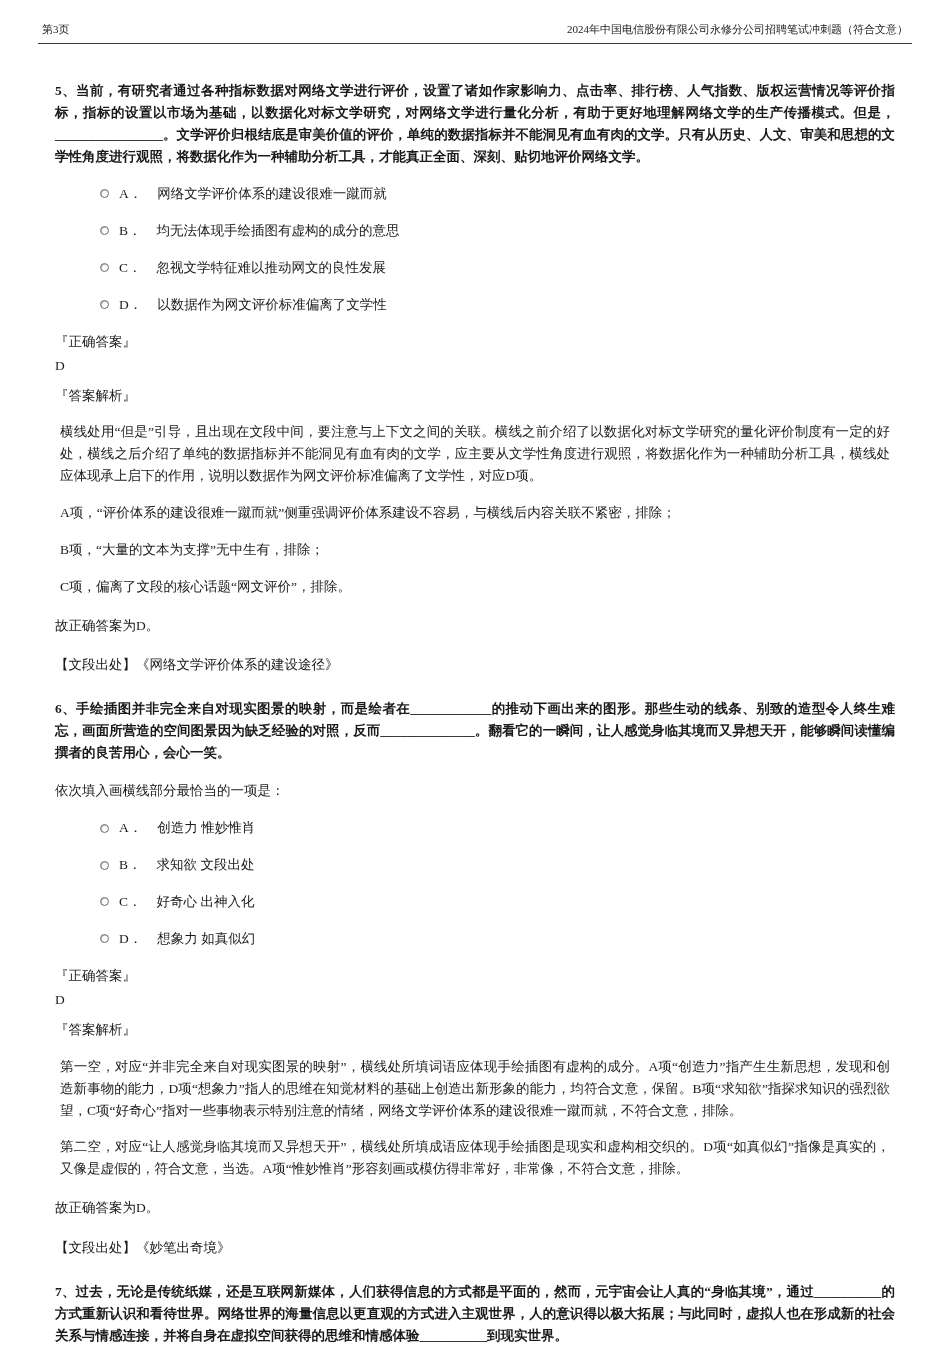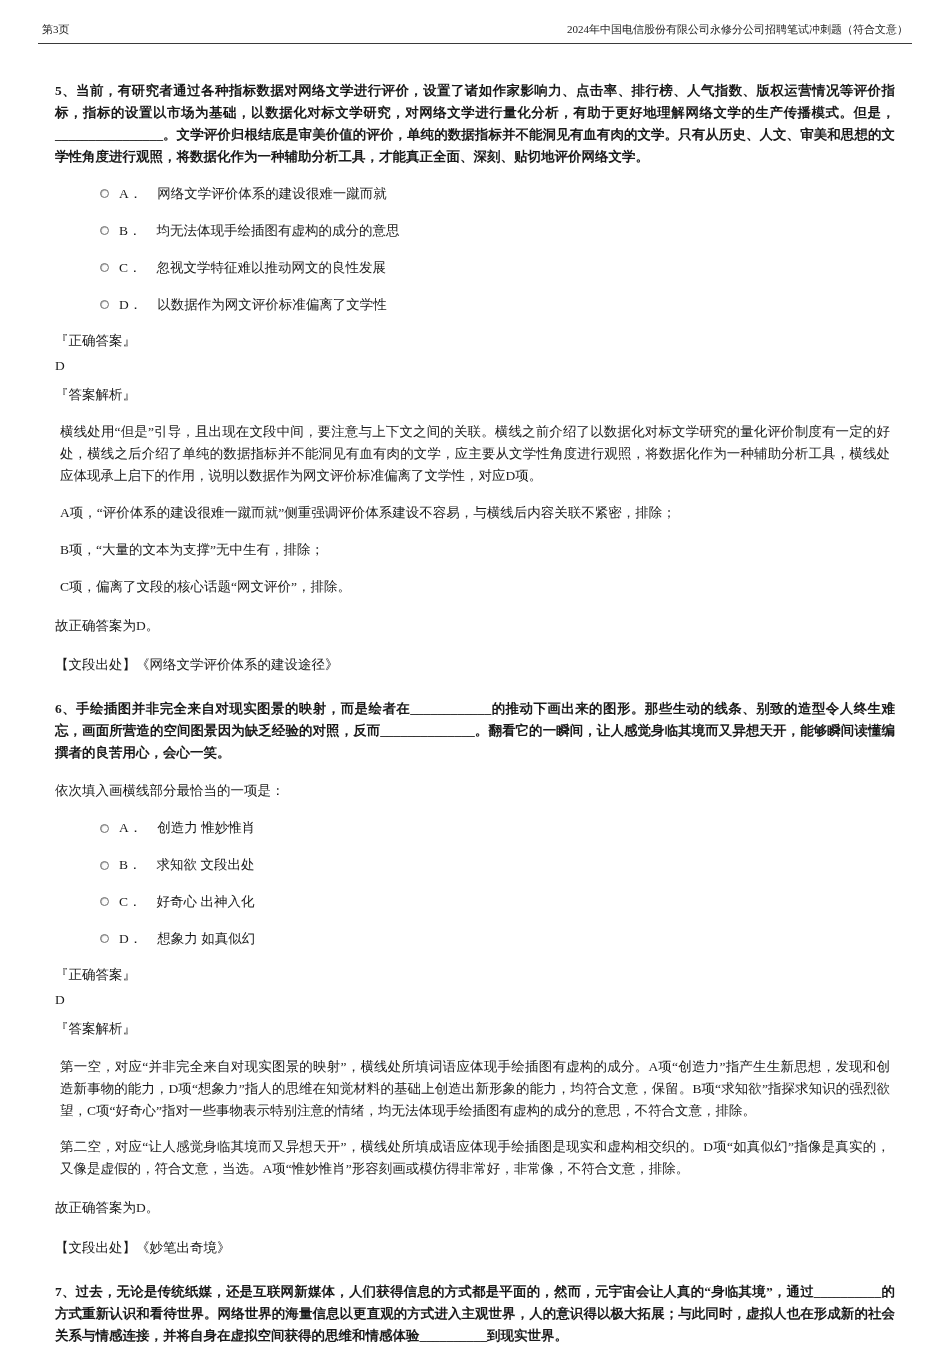--- a/index.html
+++ b/index.html
@@ -22,21 +22,21 @@
   .stem { text-align: justify; margin: 8px 0 0; font-weight: bold; }
   .prompt { margin: 16px 0 4px; }
   .options { margin: 8px 0 6px 45px; }
   .option { display: flex; align-items: center; padding: 7.5px 0; cursor: default; }
   .radio {
     display: inline-block; width: 9px; height: 9px; border: 1px solid #6f6f6f;
     border-radius: 50%; margin-right: 10px; background: #fdfdfd; flex: none;
     box-shadow: inset 0.6px 0.6px 1px rgba(0,0,0,0.4);
   }
   .opt-label { margin-right: 15px; }
-  .ans-label { margin: 8px 0 2px; font-family: Liberation Mono, monospace; }
+  .ans-label { margin: 8px 0 2px; }
   .ans-value { margin: 0 0 2px; }
   .exp { text-align: justify; margin: 15px 5px 0; }
   .conclusion { margin: 17px 0 0; }
   .source { margin: 18px 0 6px; font-family: Liberation Serif, serif; }
 </style>
 </head>
 <body>
 
 <div class="page">
 
@@ -103,21 +103,21 @@
         </div>
         <div class="option">
           <span class="radio"></span>
           <span class="opt-label">D．</span>
           <span class="opt-text">想象力 如真似幻</span>
         </div>
       </div>
       <p class="ans-label">『正确答案』</p>
       <p class="ans-value">D</p>
       <p class="ans-label">『答案解析』</p>
-      <p class="exp">第一空，对应“并非完全来自对现实图景的映射”，横线处所填词语应体现手绘插图有虚构的成分。A项“创造力”指产生生新思想，发现和创造新事物的能力，D项“想象力”指人的思维在知觉材料的基础上创造出新形象的能力，均符合文意，保留。B项“求知欲”指探求知识的强烈欲望，C项“好奇心”指对一些事物表示特别注意的情绪，均无法体现手绘插图有虚构的成分的意思，不符合文意，排除。</p>
+      <p class="exp">第一空，对应“并非完全来自对现实图景的映射”，横线处所填词语应体现手绘插图有虚构的成分。A项“创造力”指产生生新思想，发现和创造新事物的能力，D项“想象力”指人的思维在知觉材料的基础上创造出新形象的能力，均符合文意，保留。B项“求知欲”指探求知识的强烈欲望，C项“好奇心”指对一些事物表示特别注意的情绪，网络文学评价体系的建设很难一蹴而就，不符合文意，排除。</p>
       <p class="exp">第二空，对应“让人感觉身临其境而又异想天开”，横线处所填成语应体现手绘插图是现实和虚构相交织的。D项“如真似幻”指像是真实的，又像是虚假的，符合文意，当选。A项“惟妙惟肖”形容刻画或模仿得非常好，非常像，不符合文意，排除。</p>
       <p class="exp conclusion">故正确答案为D。</p>
       <p class="source">【文段出处】《妙笔出奇境》</p>
     </section>
 
     <section class="question">
       <p class="stem">7、过去，无论是传统纸媒，还是互联网新媒体，人们获得信息的方式都是平面的，然而，元宇宙会让人真的“身临其境”，通过__________的方式重新认识和看待世界。网络世界的海量信息以更直观的方式进入主观世界，人的意识得以极大拓展；与此同时，虚拟人也在形成新的社会关系与情感连接，并将自身在虚拟空间获得的思维和情感体验__________到现实世界。</p>
 
     </section>
 

